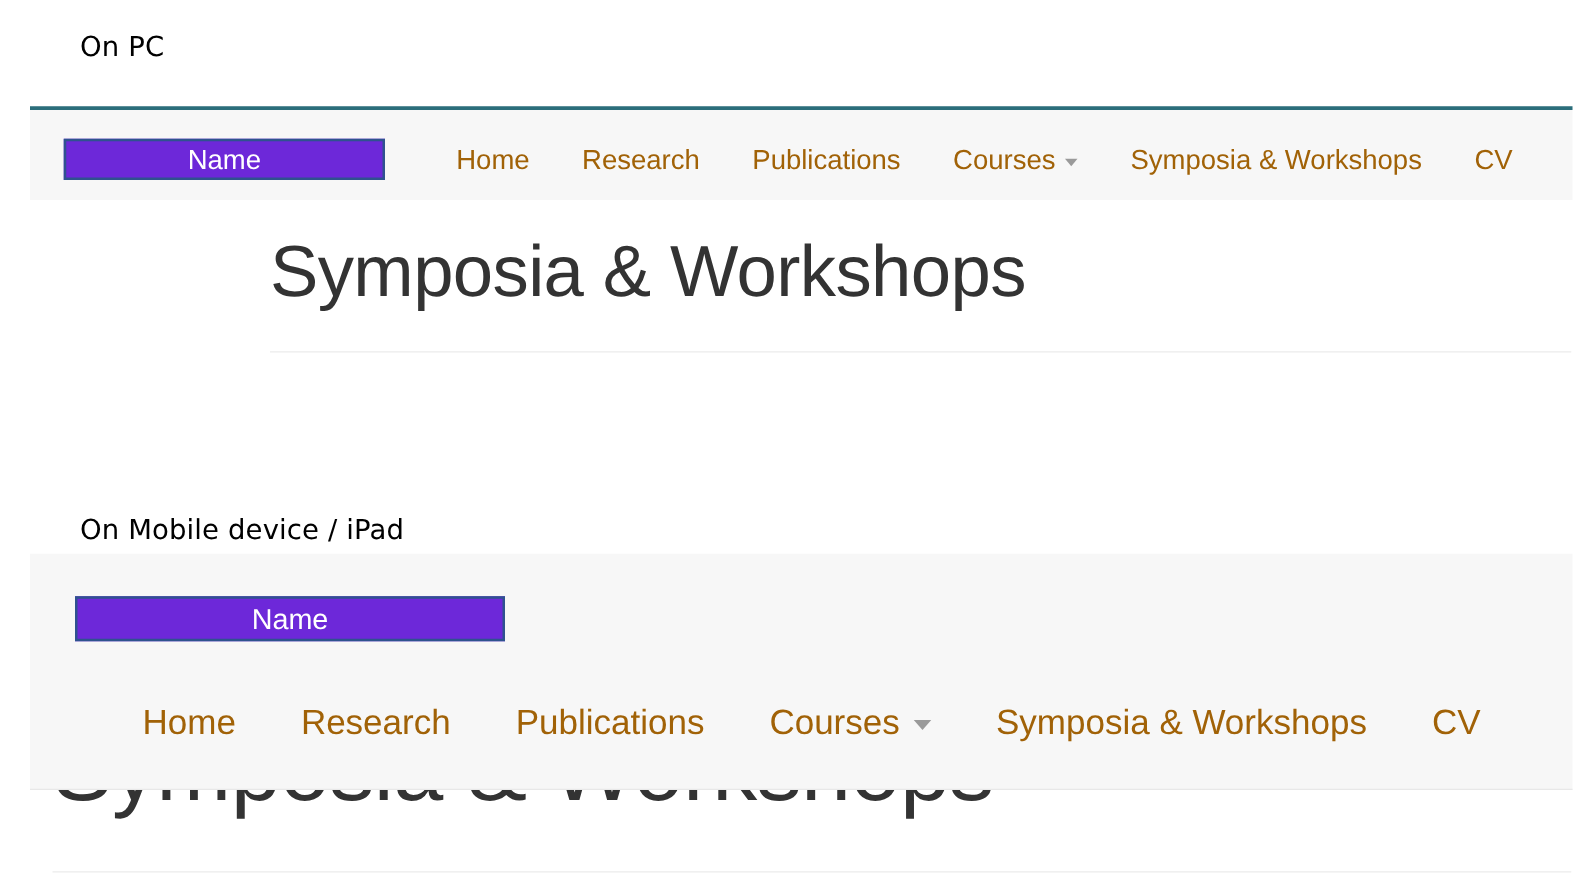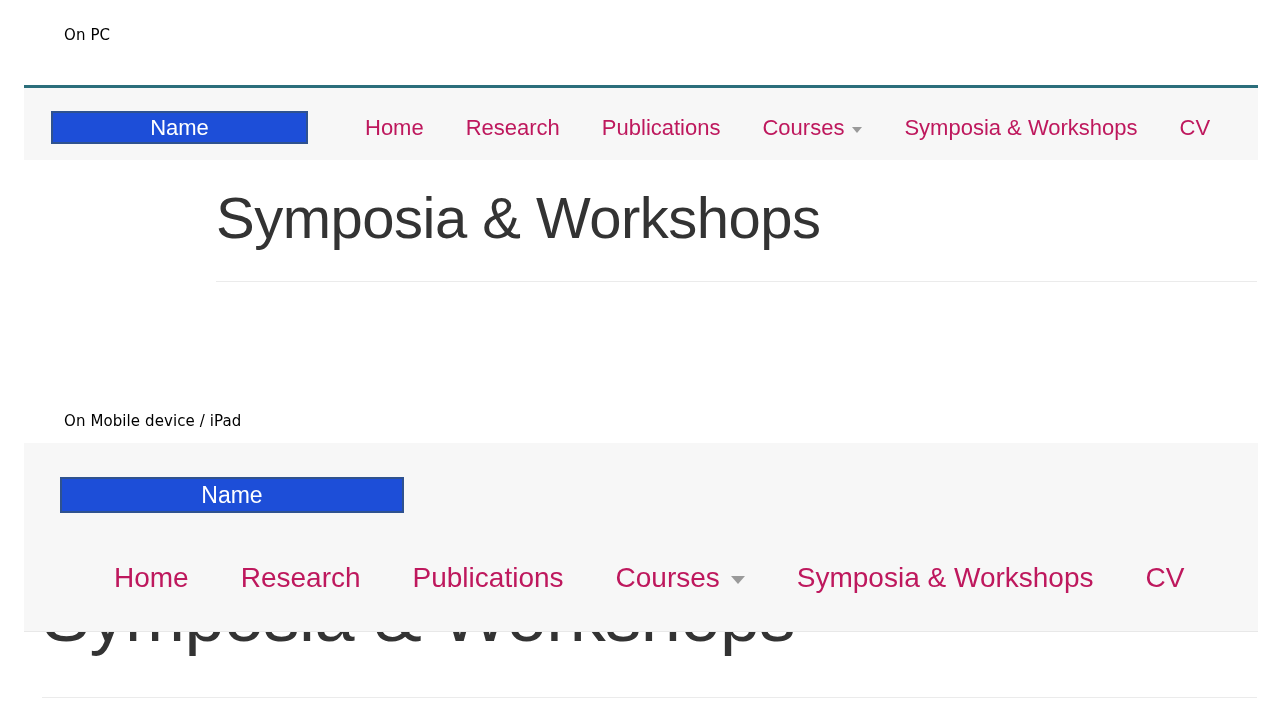--- a/index.html
+++ b/index.html
@@ -14,21 +14,21 @@
     position: relative;
     overflow: hidden;
     font-family: "Liberation Sans", sans-serif;
     -webkit-font-smoothing: antialiased;
   }
 
   
   .caption {
     position: absolute;
     font-family: "DejaVu Sans", sans-serif;
-    font-size: 15px;
+    font-size: 22px;
     color: #000000;
     white-space: nowrap;
     letter-spacing: 0.1px;
   }
   #caption-pc     { left: 64px;  top: 26px; }
   #caption-mobile { left: 64px;  top: 371px; margin-top: 41px; }
 
   
   .navbar {
     position: absolute;
@@ -46,21 +46,21 @@
     left: 24px;
     top: 443px;
     width: 1234px;
     height: 189px;
     border-bottom: 1px solid #e8e8e8;
   }
 
   
   .brand-box {
     position: absolute;
-    background: #1d4ed8;
+    background: #6d28d9;
     border: 2px solid #2f528f;
     box-sizing: border-box;
     display: flex;
     align-items: center;
     justify-content: center;
     color: #ffffff;
     font-family: "Liberation Sans", sans-serif;
     font-weight: 400;
   }
   .navbar.desktop .brand-box {
@@ -90,21 +90,21 @@
     top: 21px;
     height: 38px;
   }
   .navbar.mobile .nav-links {
     left: 64px;
     top: 112px;
     height: 46px;
   }
 
   .nav-link {
-    color: #be185d;
+    color: #a16207;
     text-decoration: none;
     font-family: "Liberation Sans", sans-serif;
     display: inline-flex;
     align-items: center;
     cursor: pointer;
   }
   .navbar.desktop .nav-link {
     font-size: 22px;
     padding: 0 21px;
   }

